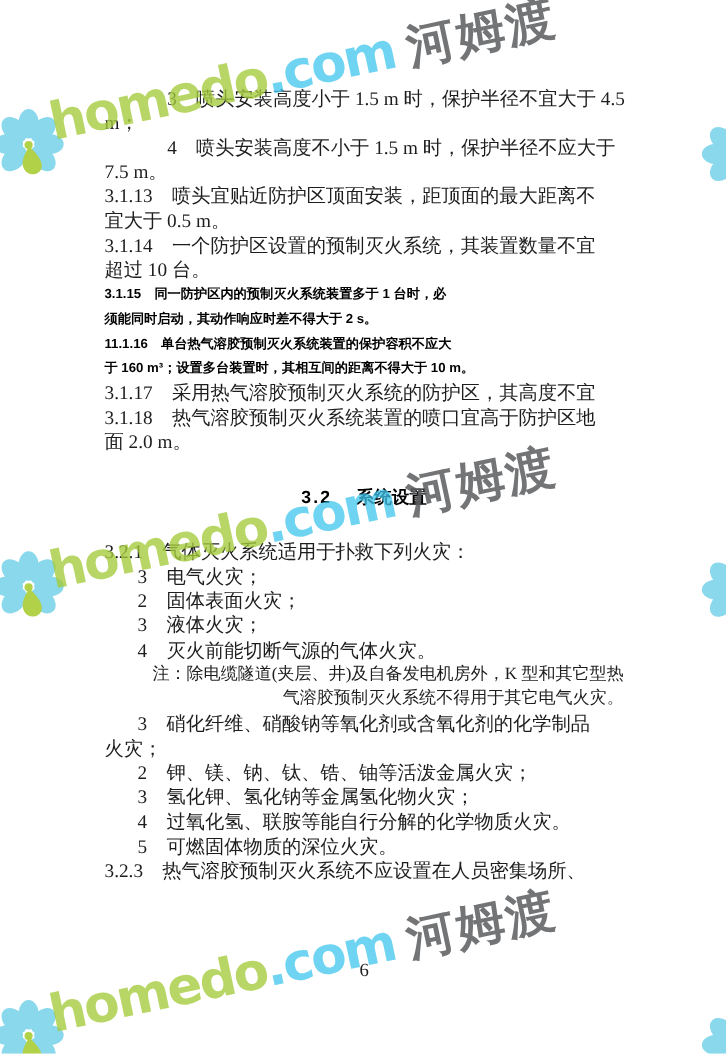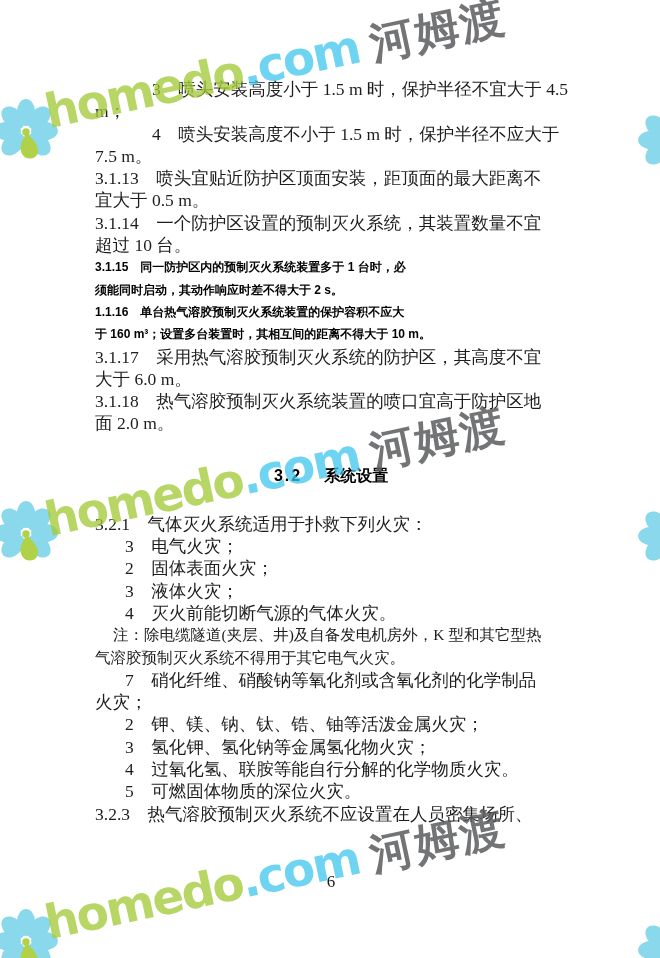--- a/index.html
+++ b/index.html
@@ -6,21 +6,21 @@
   .page{position:relative;width:660px;height:958px;background:#ffffff;overflow:hidden;
         font-family:"Liberation Serif","DejaVu Serif",serif;}
   
   .content{position:absolute;left:95px;top:78px;width:472px;color:#1d1d1d;
            font-size:17.5px;}
   .ln{height:22.3px;line-height:22.3px;white-space:nowrap;}
   .ind-a{padding-left:57px;}
   .ind-b{padding-left:30px;}
   .ind-note{padding-left:18px;}
   .bold{font-family:"Liberation Sans","DejaVu Sans",sans-serif;font-weight:700;color:#000;font-size:12px;}
-  .note{font-size:15.5px;}
+  .note{font-size:15.5px;text-align:right;}
   .heading{font-family:"Liberation Sans","DejaVu Sans",sans-serif;font-weight:700;color:#000;
            font-size:16px;line-height:26px;margin:28px 0 24px 0;text-align:center;white-space:nowrap;}
   .heading .h-num{margin-right:22px;letter-spacing:2px;}
   .pagenum{position:absolute;top:872px;left:95px;width:472px;text-align:center;
            font-size:17px;color:#1d1d1d;}
   
   .wm{position:absolute;left:52px;height:60px;line-height:60px;white-space:nowrap;
       transform:rotate(-12deg);transform-origin:0 100%;z-index:5;pointer-events:none;
       font-family:"DejaVu Sans","Liberation Sans",sans-serif;font-weight:700;}
   .wm-top{top:82px;}
@@ -95,39 +95,38 @@
     <div class="ln ind-a">3　喷头安装高度小于 1.5 m 时，保护半径不宜大于 4.5</div>
     <div class="ln">m；</div>
     <div class="ln ind-a">4　喷头安装高度不小于 1.5 m 时，保护半径不应大于</div>
     <div class="ln">7.5 m。</div>
     <div class="ln">3.1.13　喷头宜贴近防护区顶面安装，距顶面的最大距离不</div>
     <div class="ln">宜大于 0.5 m。</div>
     <div class="ln">3.1.14　一个防护区设置的预制灭火系统，其装置数量不宜</div>
     <div class="ln">超过 10 台。</div>
     <div class="ln bold">3.1.15　同一防护区内的预制灭火系统装置多于 1 台时，必</div>
     <div class="ln bold">须能同时启动，其动作响应时差不得大于 2 s。</div>
-    <div class="ln bold">1.1.16　单台热气溶胶预制灭火系统装置的保护容积不应大</div>
+    <div class="ln bold">11.1.16　单台热气溶胶预制灭火系统装置的保护容积不应大</div>
     <div class="ln bold">于 160 m³；设置多台装置时，其相互间的距离不得大于 10 m。</div>
     <div class="ln">3.1.17　采用热气溶胶预制灭火系统的防护区，其高度不宜</div>
-    <div class="ln">大于 6.0 m。</div>
     <div class="ln">3.1.18　热气溶胶预制灭火系统装置的喷口宜高于防护区地</div>
     <div class="ln">面 2.0 m。</div>
 
     <div class="heading">
       <span class="h-num">3.2</span><span class="h-title">系统设置</span>
     </div>
 
     <div class="ln">3.2.1　气体灭火系统适用于扑救下列火灾：</div>
     <div class="ln ind-b">3　电气火灾；</div>
     <div class="ln ind-b">2　固体表面火灾；</div>
     <div class="ln ind-b">3　液体火灾；</div>
     <div class="ln ind-b">4　灭火前能切断气源的气体火灾。</div>
     <div class="ln note ind-note">注：除电缆隧道(夹层、井)及自备发电机房外，K 型和其它型热</div>
     <div class="ln note">气溶胶预制灭火系统不得用于其它电气火灾。</div>
-    <div class="ln ind-b">7　硝化纤维、硝酸钠等氧化剂或含氧化剂的化学制品</div>
+    <div class="ln ind-b">3　硝化纤维、硝酸钠等氧化剂或含氧化剂的化学制品</div>
     <div class="ln">火灾；</div>
     <div class="ln ind-b">2　钾、镁、钠、钛、锆、铀等活泼金属火灾；</div>
     <div class="ln ind-b">3　氢化钾、氢化钠等金属氢化物火灾；</div>
     <div class="ln ind-b">4　过氧化氢、联胺等能自行分解的化学物质火灾。</div>
     <div class="ln ind-b">5　可燃固体物质的深位火灾。</div>
     <div class="ln">3.2.3　热气溶胶预制灭火系统不应设置在人员密集场所、</div>
   </div>
 
   <div class="pagenum">6</div>
 

